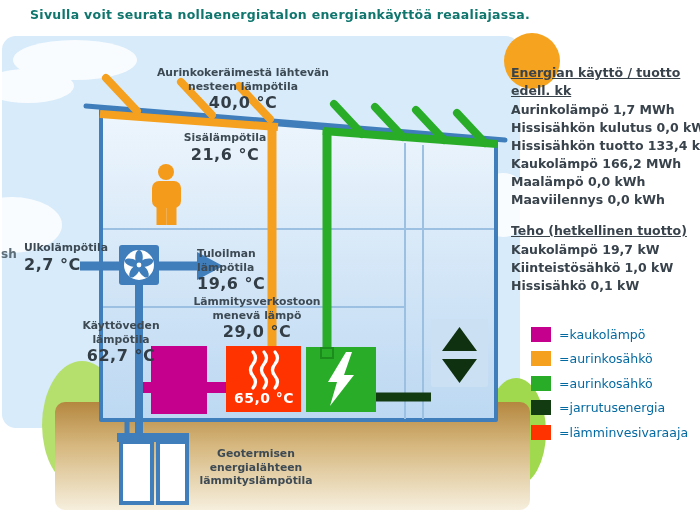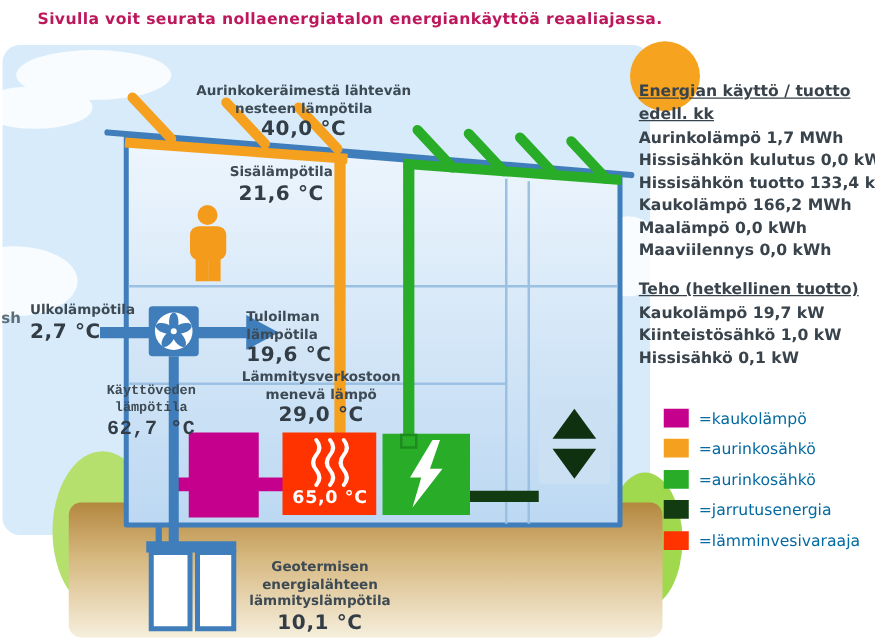--- a/index.html
+++ b/index.html
@@ -2,21 +2,21 @@
 <html><head>
 <meta charset="utf-8">
 <style>
   * { margin:0; padding:0; box-sizing:border-box; }
   html,body { background:#ffffff; }
   body { font-family:"DejaVu Sans", sans-serif; }
   #stage { position:relative; width:700px; height:513px; overflow:hidden; background:#fff; }
   #diagram-svg { position:absolute; left:0; top:0; }
 
   .intro { position:absolute; left:30px; top:7px; font-size:12.5px; letter-spacing:.3px;
-           color:#be185d; font-weight:bold; }
+           color:#0f766e; font-weight:bold; }
   .fragment { position:absolute; left:1px; top:247px; font-size:12px; color:#5e6e78; font-weight:bold; }
 
   .lbl { position:absolute; text-align:center; color:#3d4a54; font-weight:bold;
          font-size:10.8px; line-height:13.5px; transform:translateX(-50%); white-space:nowrap; }
   .lbl .val { display:block; font-size:16px; line-height:19px; color:#333d46; letter-spacing:.5px; }
   .lbl.left-align { transform:none; text-align:left; }
   .tank-val { position:absolute; transform:translateX(-50%); color:#ffffff; font-weight:bold;
               font-size:14px; letter-spacing:.5px; }
 
   .panel { position:absolute; left:511px; top:64px; width:188px; color:#39434c; }
@@ -172,39 +172,38 @@
     <span>Ulkolämpötila</span>
     <span class="val" style="text-align:left;">2,7 °C</span>
   </div>
 
   <div class="lbl left-align" style="left:197px; top:247px;">
     <span>Tuloilman</span><br>
     <span>lämpötila</span>
     <span class="val">19,6 °C</span>
   </div>
 
-  <div class="lbl" style="left:121px; top:307px;font-family:Liberation Mono, monospace;">
+  <div class="lbl" style="left:121px; top:319px;">
     <span>Käyttöveden</span><br>
     <span>lämpötila</span>
     <span class="val">62,7 °C</span>
   </div>
 
   <div class="lbl" style="left:241px; top:295px;margin-left:16px;">
     <span>Lämmitysverkostoon</span><br>
     <span>menevä lämpö</span>
     <span class="val">29,0 °C</span>
   </div>
 
   <div class="tank-val" style="left:264px; top:390px;">65,0 °C</div>
 
   <div class="lbl" style="left:256px; top:447px;">
     <span>Geotermisen</span><br>
     <span>energialähteen</span><br>
     <span>lämmityslämpötila</span>
-    <span class="val">10,1 °C</span>
   </div>
 
   <div class="panel">
     <div class="hd">Energian käyttö / tuotto edell. kk</div>
     <div class="ln">Aurinkolämpö 1,7 MWh</div>
     <div class="ln">Hissisähkön kulutus 0,0 kWh</div>
     <div class="ln">Hissisähkön tuotto 133,4 kWh</div>
     <div class="ln">Kaukolämpö 166,2 MWh</div>
     <div class="ln">Maalämpö 0,0 kWh</div>
     <div class="ln">Maaviilennys 0,0 kWh</div>

